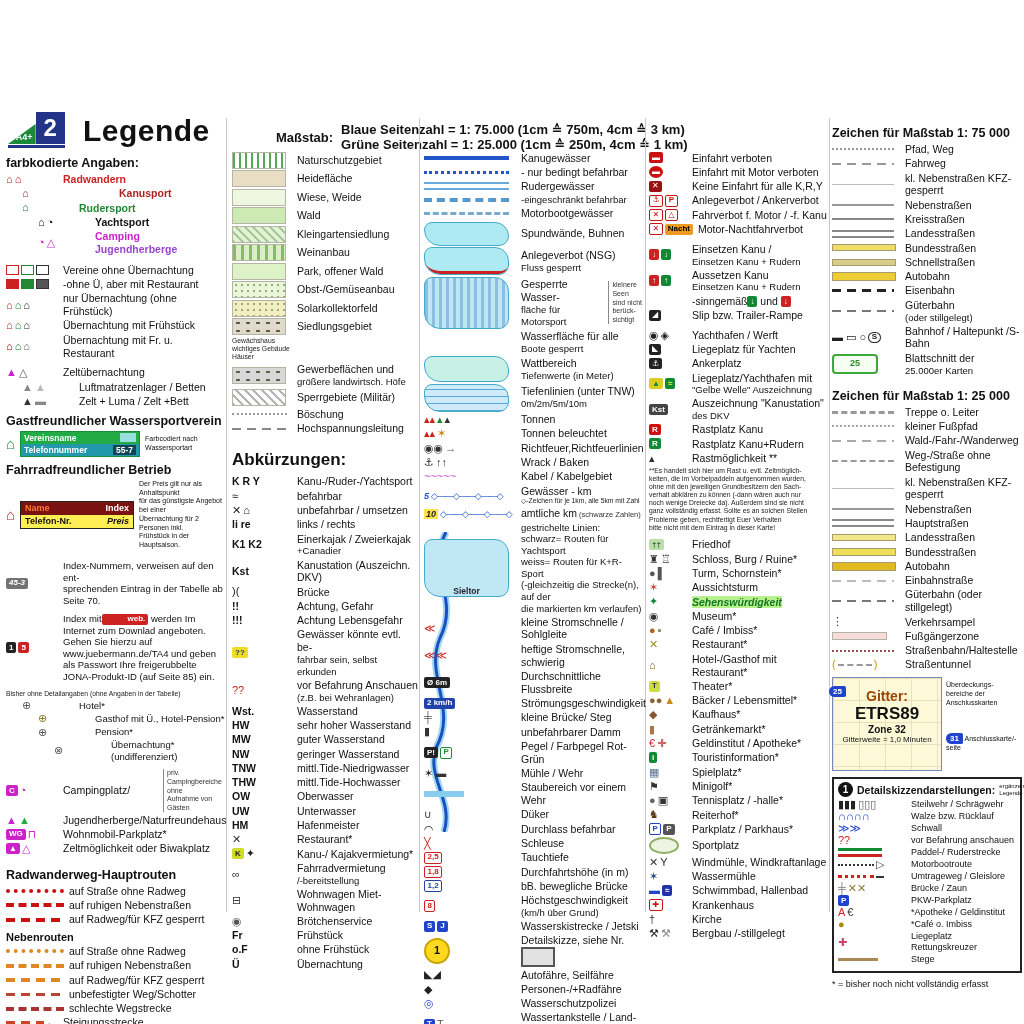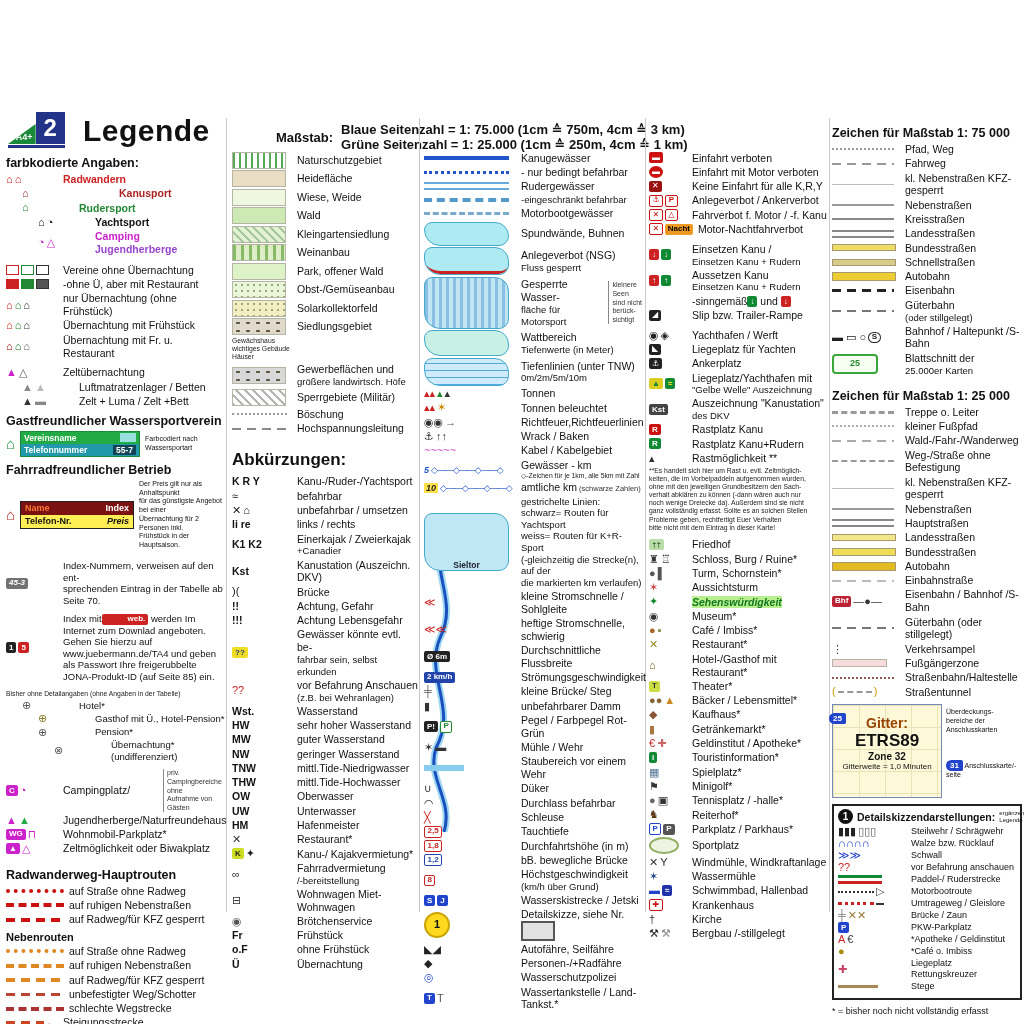--- a/index.html
+++ b/index.html
@@ -718,20 +718,26 @@
         </span>
         <span class="lab"><span>Gesperrte Wasser-</span><div class="sub ">fläche für Motorsport</div></span>
         <span class="rnote">kleinere
 Seen
 sind nicht
 berück-
 sichtigt</span>
       </div>
       <div class="row ">
         <span class="icell">
+          <span class="ic k-no" style="width: 85px;"></span>
+        </span>
+        <span class="lab"><span>Wasserfläche für alle</span><div class="sub ">Boote gesperrt</div></span>
+      </div>
+      <div class="row ">
+        <span class="icell">
           <span class="ic k-pic" style="width: 85px; height: 26px; background: rgb(200, 240, 228); border: 1px solid rgb(68, 170, 204); border-radius: 8px 14px 10px 16px;"></span>
         </span>
         <span class="lab"><span>Wattbereich</span><div class="sub ">Tiefenwerte (in Meter)</div></span>
       </div>
       <div class="row ">
         <span class="icell">
           <span class="ic k-pic" style="width: 85px; height: 28px; background: repeating-linear-gradient(0deg, rgb(85, 170, 221) 0px, rgb(85, 170, 221) 1px, transparent 1px, transparent 7px) rgb(207, 234, 248); border: 1px solid rgb(68, 170, 204); border-radius: 8px 14px 10px 16px;"></span>
         </span>
         <span class="lab"><span>Tiefenlinien (unter TNW)</span><div class="sub ">0m/2m/5m/10m</div></span>
       </div>
@@ -1375,27 +1381,20 @@
         <span class="lab"><span>Autobahn</span></span>
       </div>
       <div class="row ">
         <span class="icell">
           <span class="ic k-da" style="width: 62px; height: 2px; background: repeating-linear-gradient(90deg, rgb(187, 187, 187) 0px, rgb(187, 187, 187) 9px, transparent 9px, transparent 15px);"></span>
         </span>
         <span class="lab"><span>Einbahnstraße</span></span>
       </div>
       <div class="row ">
         <span class="icell">
-          <span class="ic k-b" style="background: rgb(187, 34, 51); color: rgb(255, 255, 255);">Bhf</span>
-          <span class="ic k-g" style="color: rgb(51, 51, 51);">—●—</span>
-        </span>
-        <span class="lab"><span>Eisenbahn / Bahnhof /S-Bahn</span></span>
-      </div>
-      <div class="row ">
-        <span class="icell">
           <span class="ic k-da" style="width: 62px; height: 2px; background: repeating-linear-gradient(90deg, rgb(119, 119, 119) 0px, rgb(119, 119, 119) 9px, transparent 9px, transparent 15px);"></span>
         </span>
         <span class="lab"><span>Güterbahn (oder stillgelegt)</span></span>
       </div>
       <div class="row ">
         <span class="icell">
           <span class="ic k-g" style="color: rgb(51, 51, 51);">⋮</span>
         </span>
         <span class="lab"><span>Verkehrsampel</span></span>
       </div>

